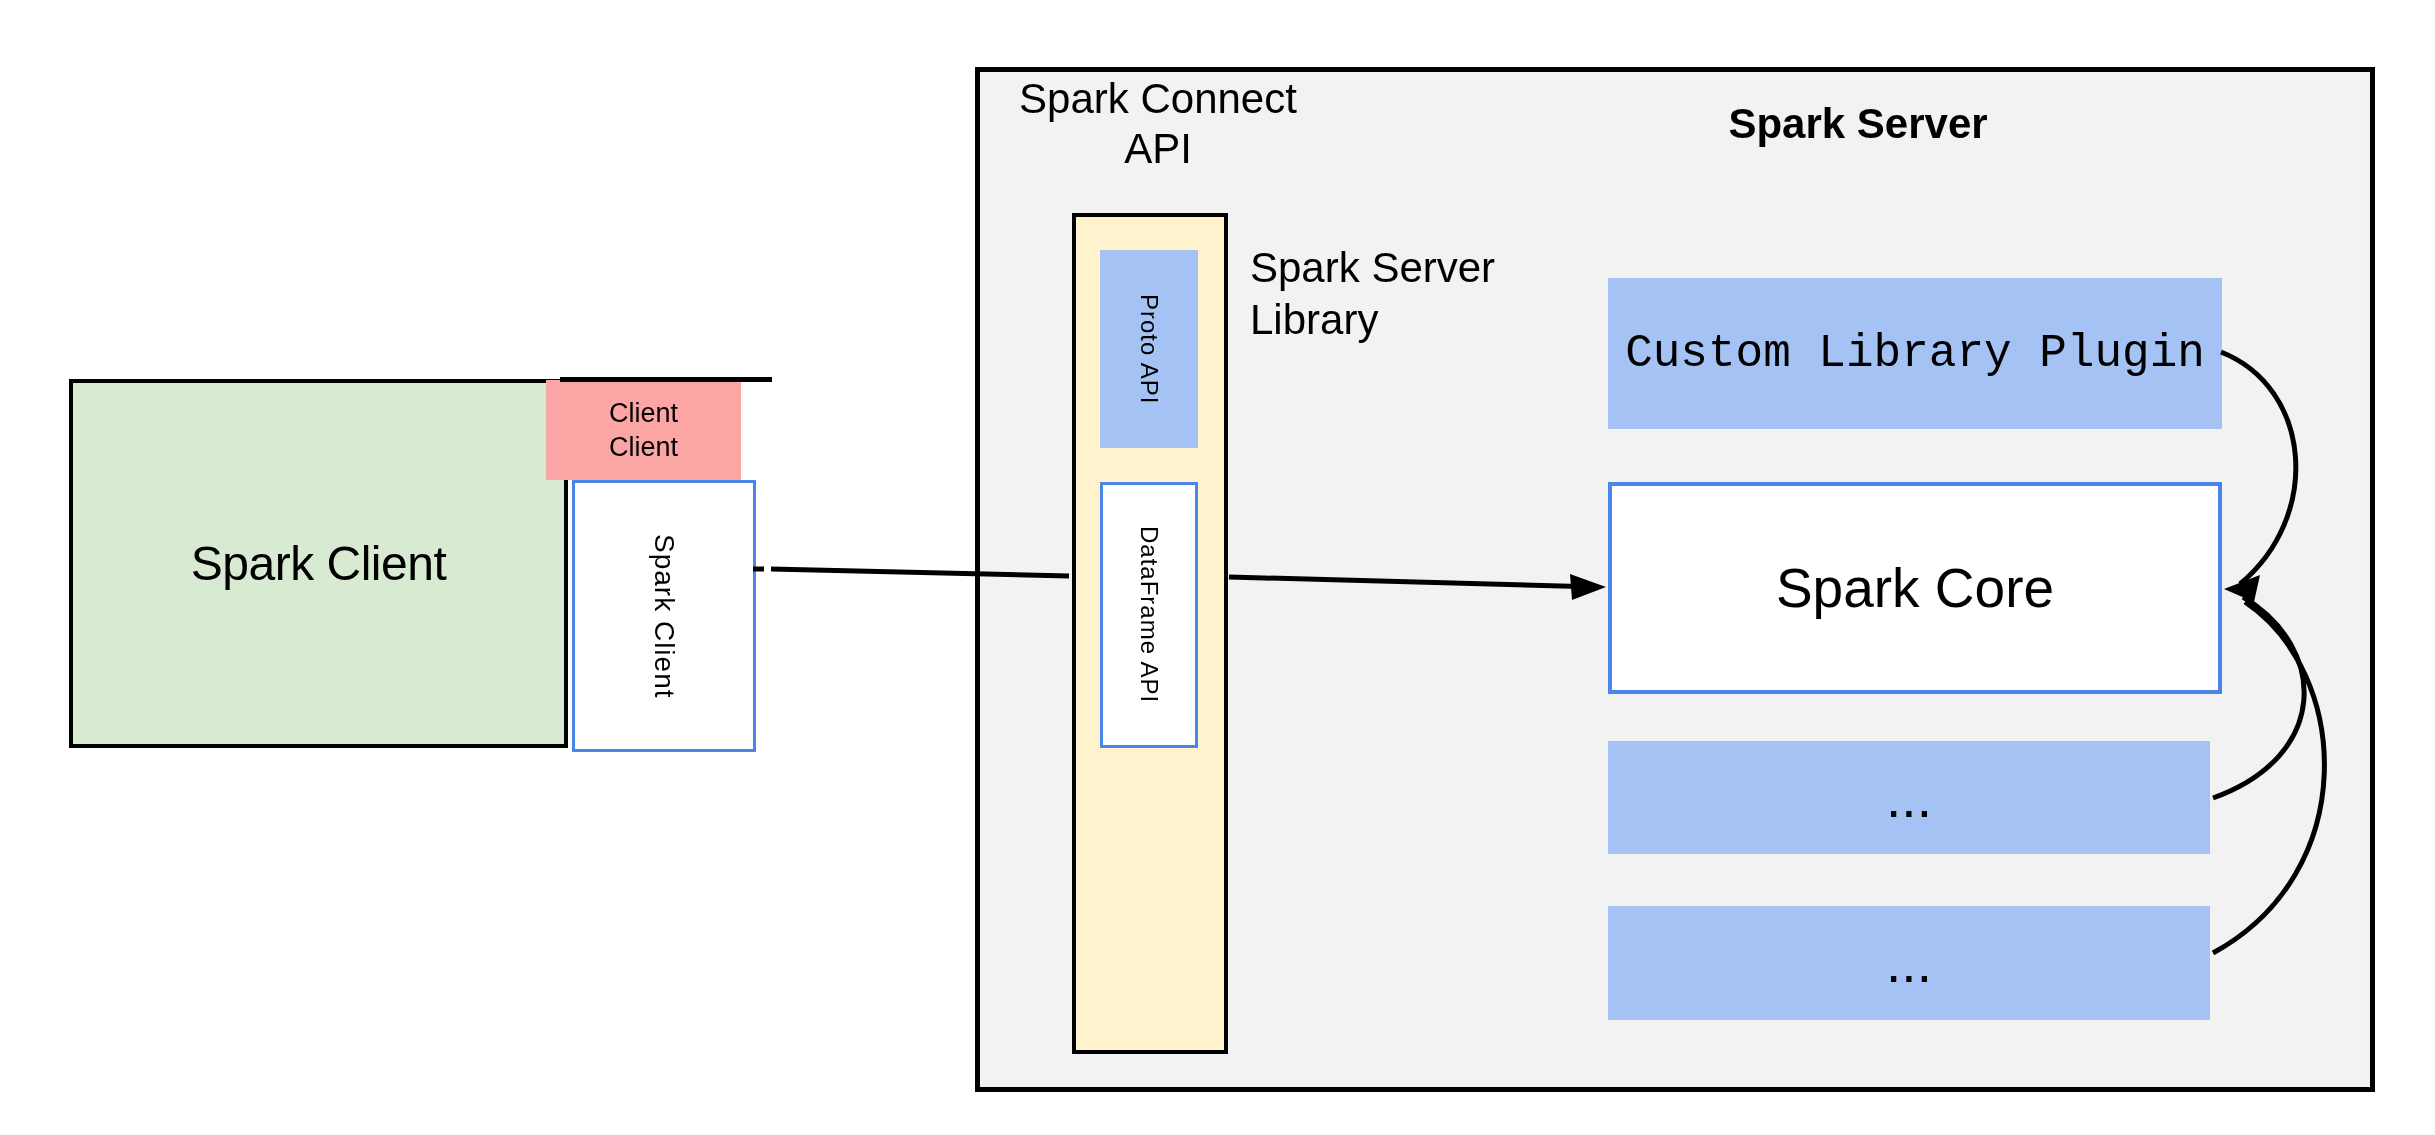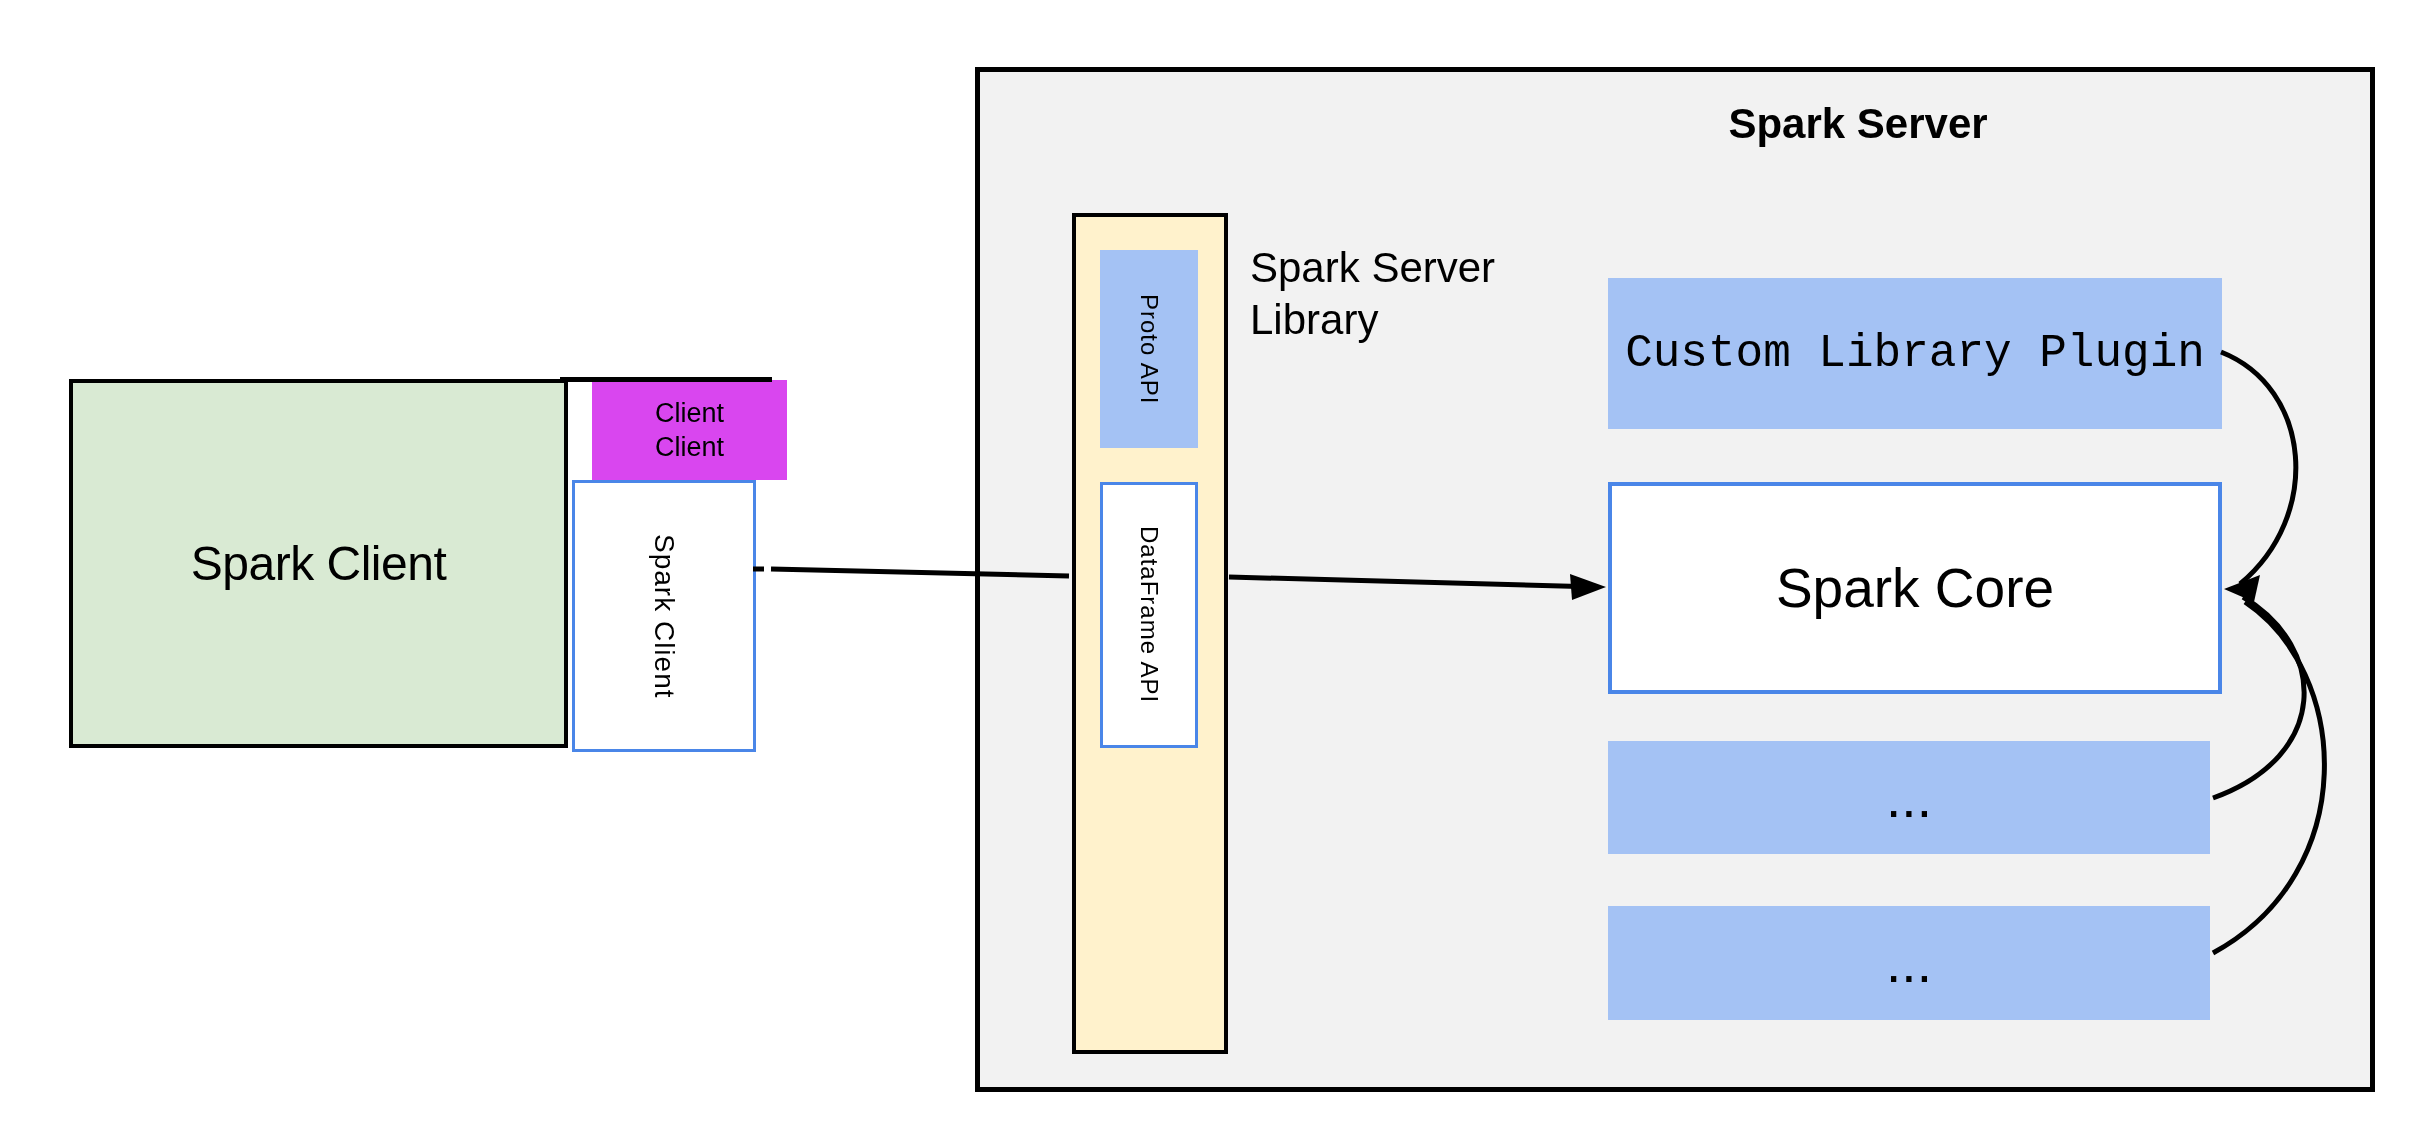--- a/index.html
+++ b/index.html
@@ -30,22 +30,22 @@
   }
   .green-box .label {
     font-size: 48px; line-height: 64px; text-align: center;
     letter-spacing: -0.5px;
   }
   .top-stub-line {
     left: 560px; top: 377px; width: 212px; height: 5px;
     background: #000000; z-index: 6;
   }
   .client-package {
-    left: 592px; top: 380px; width: 195px; height: 100px;
-    background: #d946ef;
+    left: 546px; top: 380px; width: 195px; height: 100px;
+    background: #fca5a5;
     display: flex; align-items: center; justify-content: center;
     z-index: 4;
   }
   .client-package .label {
     font-size: 27px; line-height: 34px; text-align: center;
   }
   .spark-client-box {
     left: 572px; top: 480px; width: 184px; height: 272px;
     background: #ffffff;
     border: 3px solid #4a86e8;
@@ -164,20 +164,24 @@
       <div>Client</div>
     </div>
   </div>
 
   <div class="abs spark-client-box">
     <span class="v-text">Spark Client</span>
   </div>
 
   <div class="abs gray-box"></div>
 
+  <div class="abs connect-title">
+    <div>Spark Connect</div>
+    <div>API</div>
+  </div>
 
   <div class="abs server-title">Spark Server</div>
 
   <div class="abs yellow-box"></div>
 
   <div class="abs proto-api">
     <span class="v-text">Proto API</span>
   </div>
 
   <div class="abs dataframe-api">

